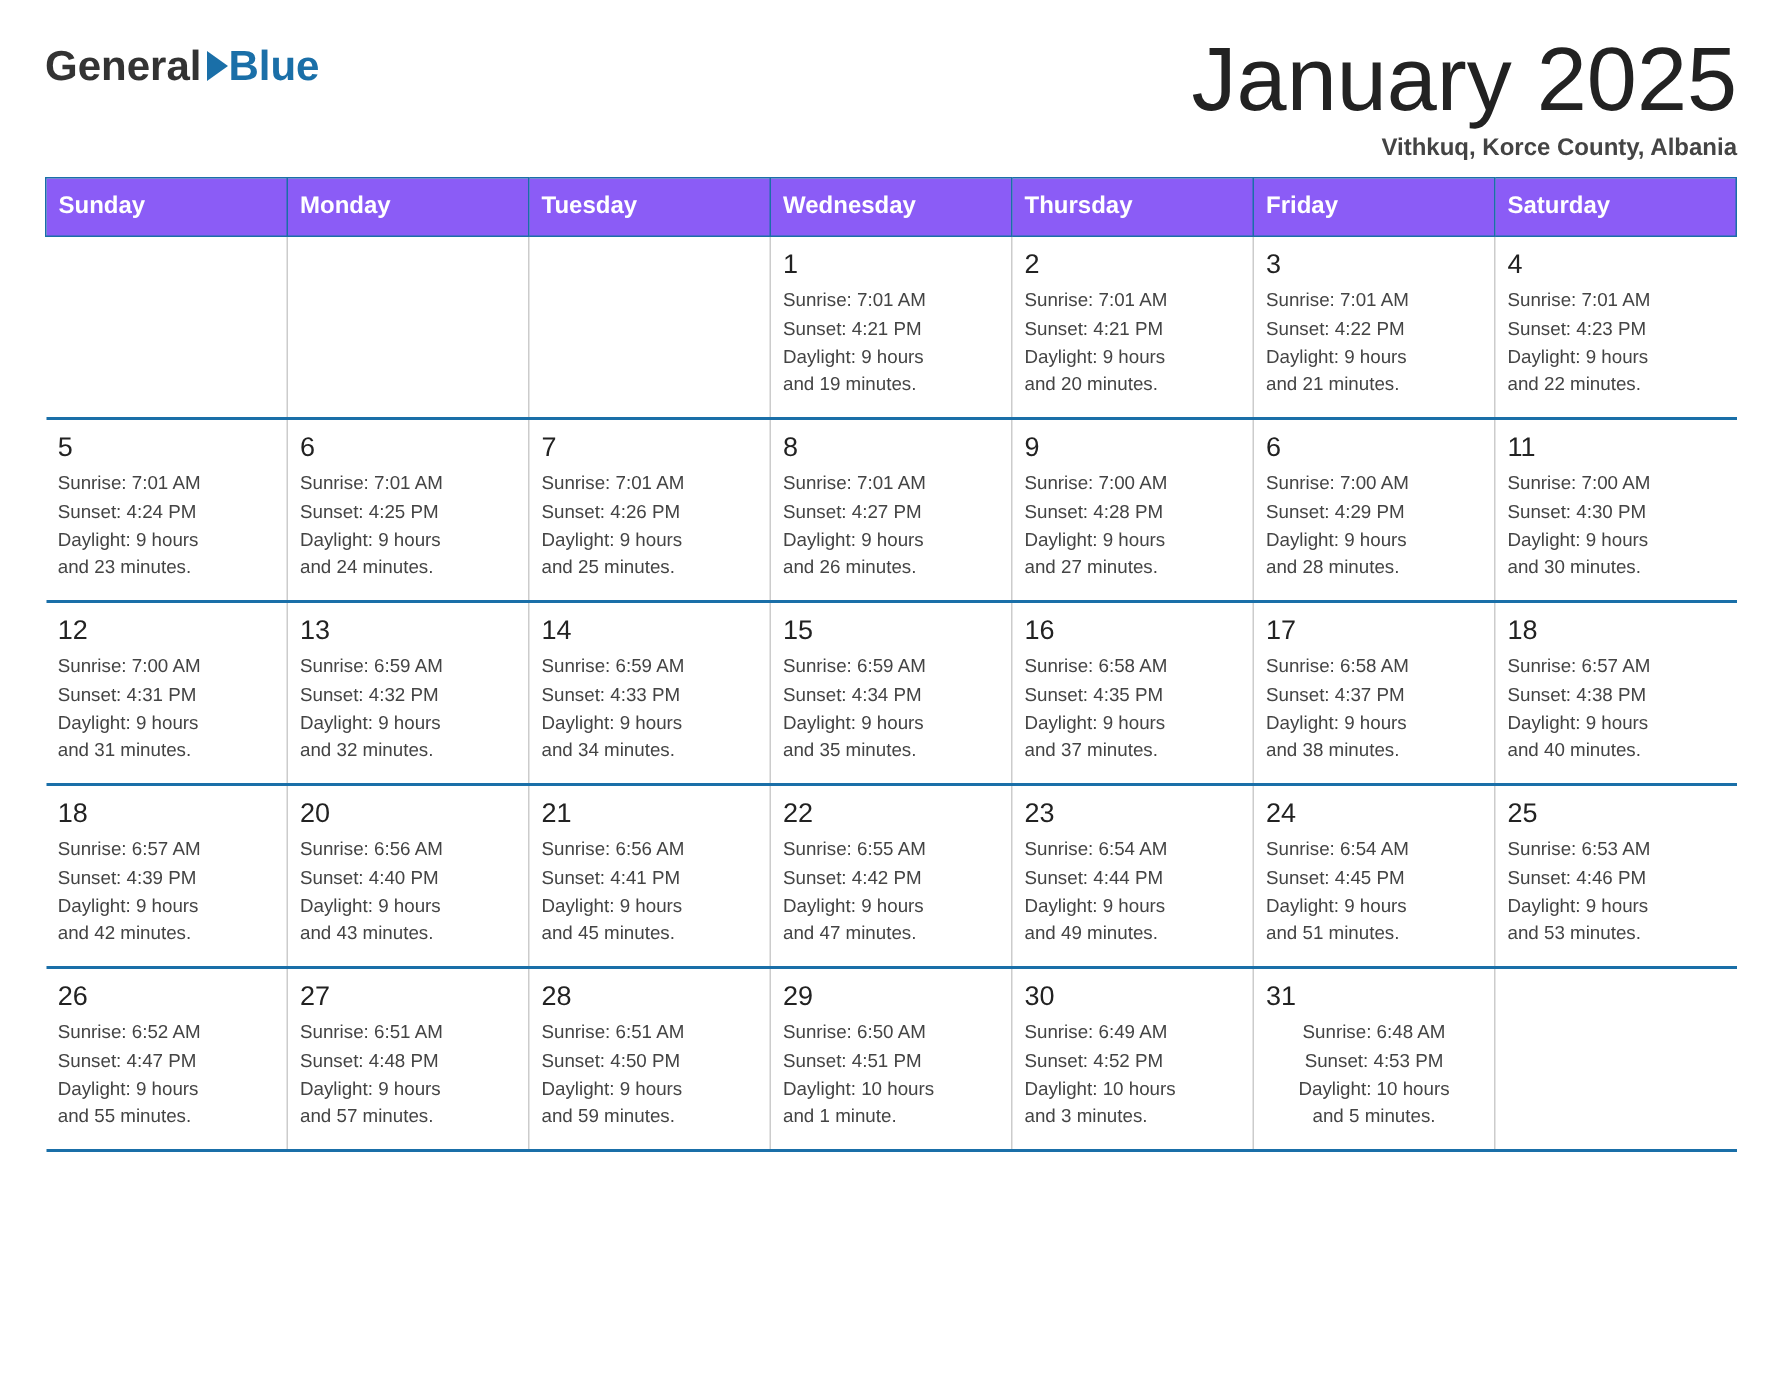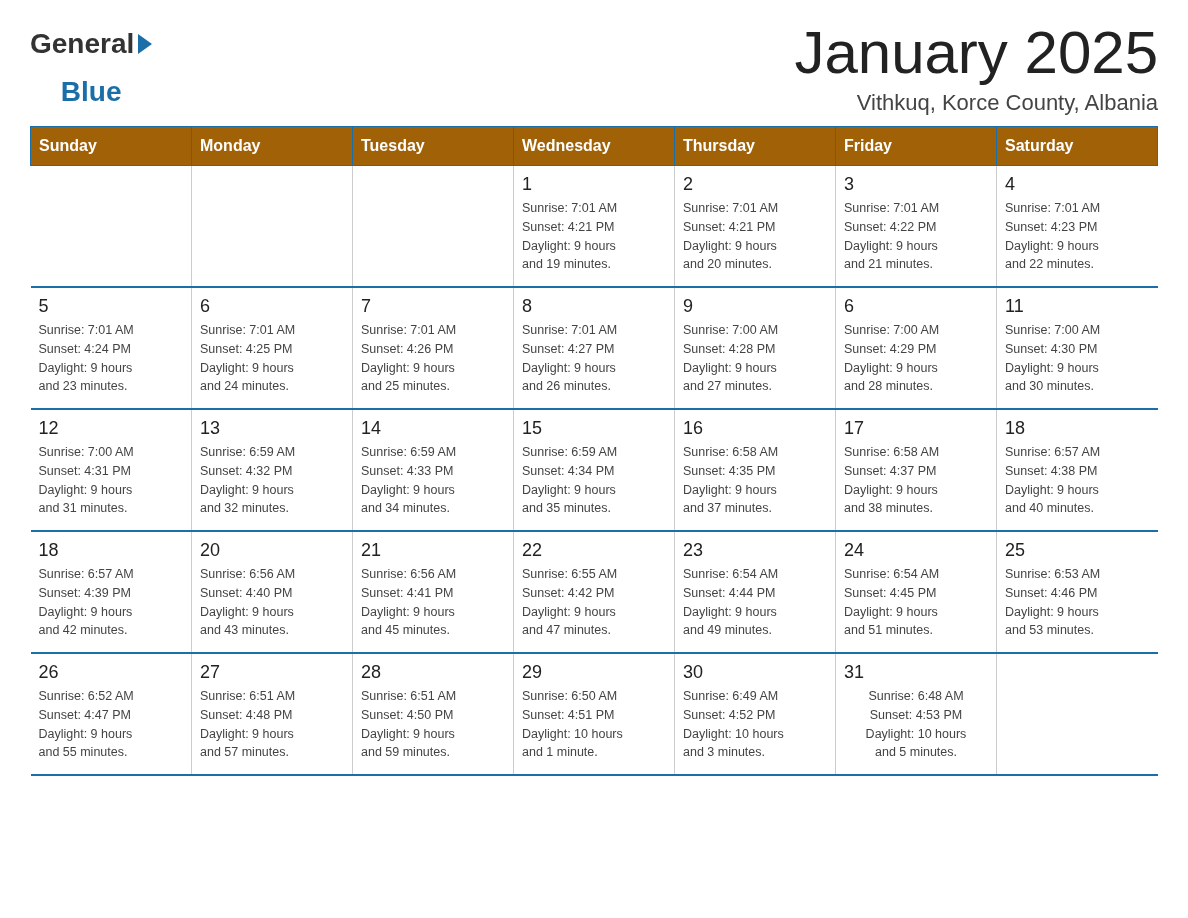--- a/index.html
+++ b/index.html
@@ -11,24 +11,23 @@
       min-height: 918px;
     }
     .header {
       display: flex;
       justify-content: space-between;
       align-items: flex-start;
       margin-bottom: 10px;
     }
     .logo {
       display: flex;
-      flex-direction: column;
-      align-items: center;
+      flex-direction: row;
+      align-items: flex-end;
       margin-top: 10px;
-      gap: 20px;
     }
     .logo-general {
       font-size: 28px;
       font-weight: bold;
       color: #333;
       line-height: 1;
     }
     .logo-blue {
       font-size: 28px;
       font-weight: bold;
@@ -40,31 +39,32 @@
     .title-block {
       text-align: right;
     }
     .main-title {
       font-size: 60px;
       font-weight: normal;
       color: #222;
       line-height: 1.1;
     }
     .subtitle {
-      font-size: 22px;
+      font-size: 16px;
       color: #444;
       margin-top: 4px;
+      font-weight: bold;
     }
     .calendar {
       width: 100%;
       border-collapse: collapse;
       margin-top: 10px;
     }
     .calendar thead tr {
-      background-color: #a16207;
+      background-color: #8b5cf6;
     }
     .calendar thead th {
       color: #fff;
       font-size: 16px;
       font-weight: bold;
       padding: 10px 8px;
       text-align: left;
       border: 1px solid #1a6fa8;
       width: 14.28%;
     }

